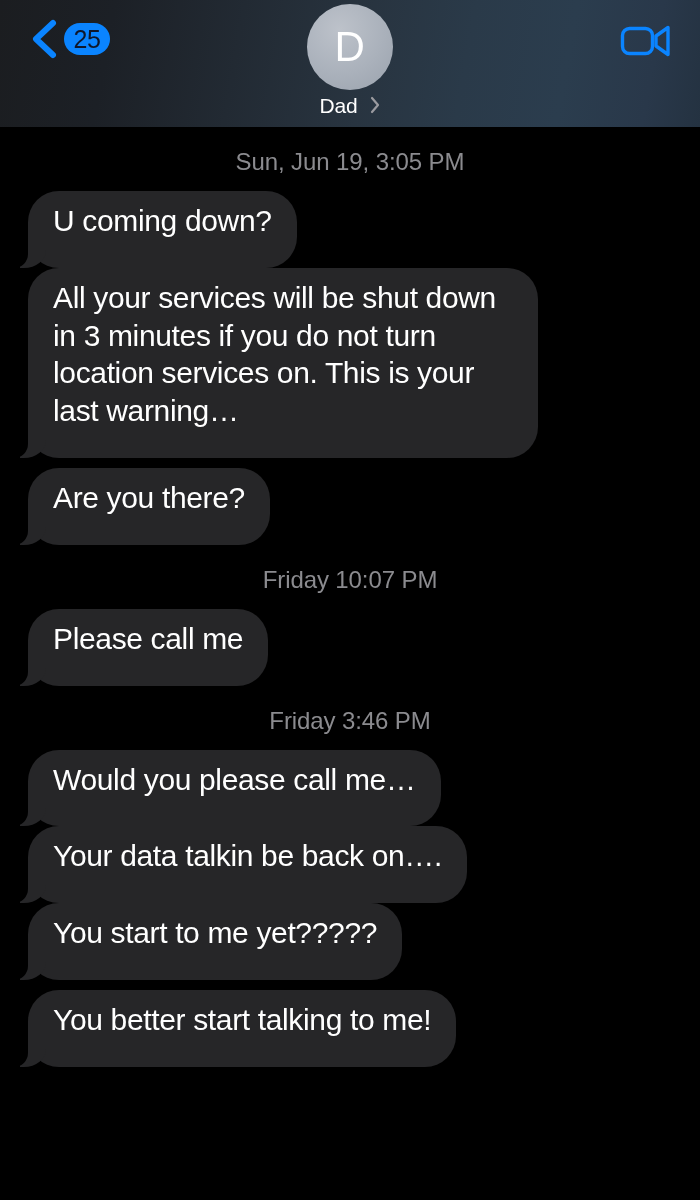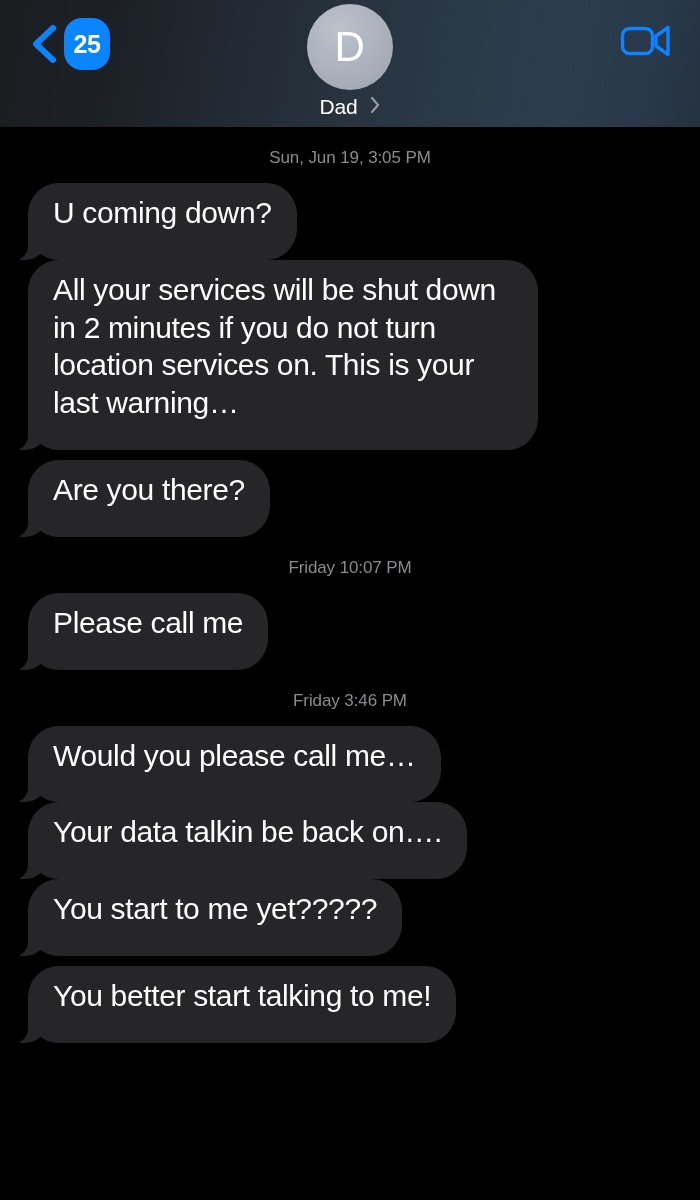--- a/index.html
+++ b/index.html
@@ -40,26 +40,26 @@
     top:18px;
     display:flex;
     align-items:center;
     gap:4px;
     cursor:pointer;
   }
   .nav-back svg { display:block; }
 
   .unread-badge {
     min-width:46px;
-    height:52px;
+    height:32px;
     border-radius:18px;
     background:#0a84ff;
-    color:#ffffff;
+    color:#0f172a;
     font-size:25px;
-    font-weight:700;
+    font-weight:400;
     display:flex;
     align-items:center;
     justify-content:center;
     padding:0 9px;
     letter-spacing:-0.3px;
   }
 
   .nav-center {
     position:absolute;
     left:0; right:0; top:4px;
@@ -80,21 +80,20 @@
     color:#ffffff;
     font-size:42px;
     font-weight:400;
     line-height:1;
     letter-spacing:0.5px;
   }
 
   .contact-row {
     margin-top:4px;
     display:flex;
-    align-items:center;
     gap:11px;
     cursor:pointer;
   }
   .contact-name {
     color:#ffffff;
     font-size:21px;
     font-weight:400;
     letter-spacing:-0.1px;
   }
   .contact-chevron { display:block; margin-top:1px; }
@@ -113,21 +112,21 @@
     width:700px;
     height:1073px;
     background:#000000;
     padding:0 20px;
     overflow:hidden;
   }
 
   .ts {
     text-align:center;
     color:#8b8b8f;
-    font-size:17px;
+    font-size:24px;
     font-weight:400;
     letter-spacing:-0.1px;
     padding:21px 0 15px;
   }
 
   .row { display:flex; }
 
   .bubble {
     position:relative;
     background:#262628;
@@ -211,21 +210,21 @@
 
   <div class="ts">Sun, Jun 19, 3:05 PM</div>
   <div class="row">
     <div class="bubble">
       <span>U coming down?</span>
     </div>
   </div>
 
   <div class="row">
     <div class="bubble">
-      <span>All your services will be shut down in 2 minutes if you do not turn location services on. This is your last warning…</span>
+      <span>All your services will be shut down in 3 minutes if you do not turn location services on. This is your last warning…</span>
     </div>
   </div>
   <div class="gap-sm"></div>
   <div class="row">
     <div class="bubble">
       <span>Are you there?</span>
     </div>
   </div>
 
   <div class="ts">Friday 10:07 PM</div>

